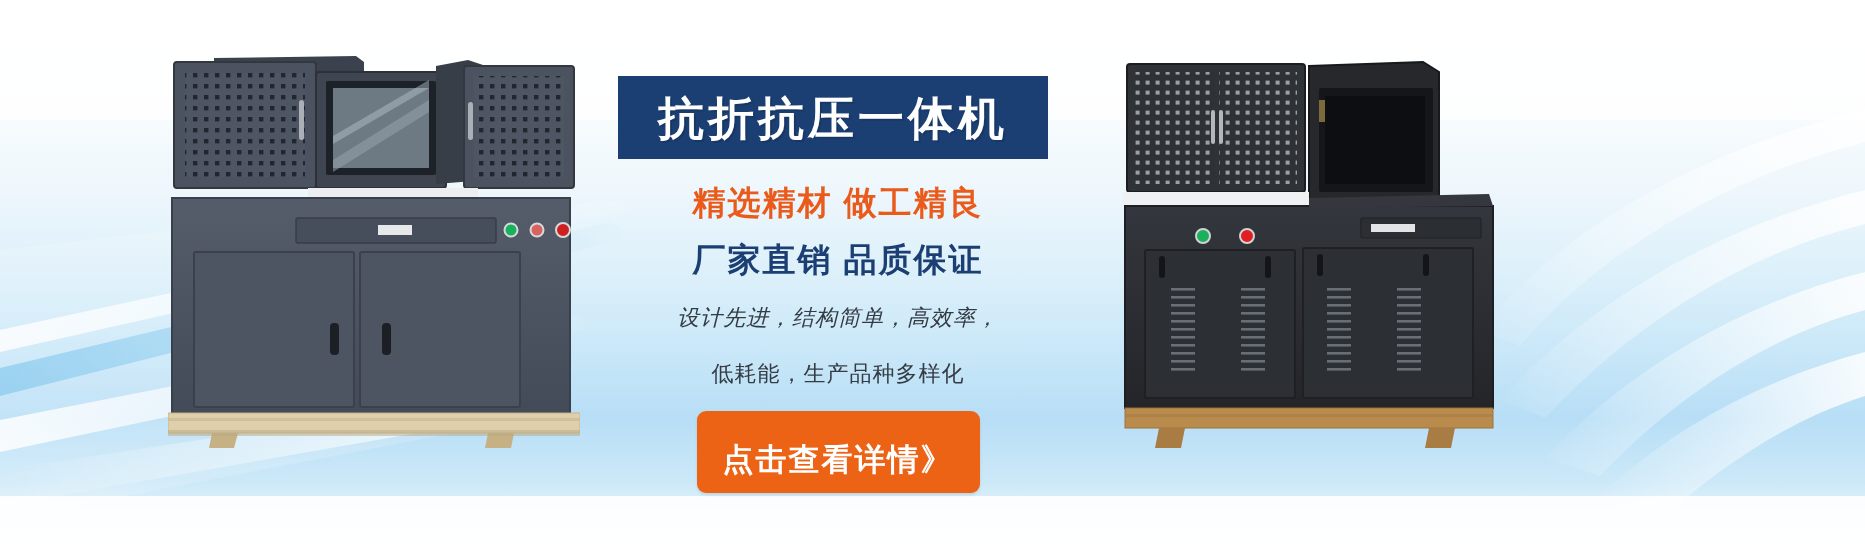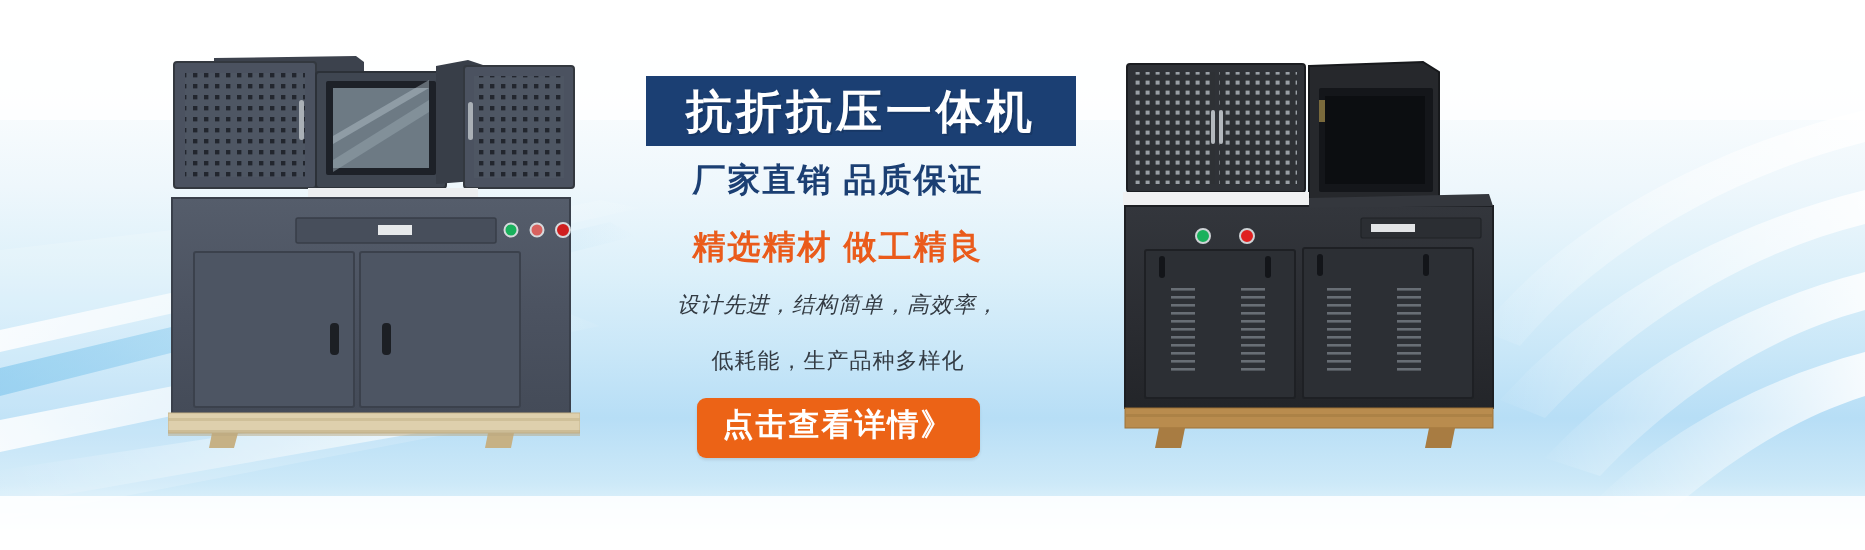--- a/index.html
+++ b/index.html
@@ -39,22 +39,22 @@
 
   
   #copy{
     position:absolute;
     left:618px; top:76px;
     width:440px; height:400px;
   }
 
   #title-bar{
     background:#1b3f73;
-    width:430px; height:70px;
-    display:flex; align-items:center; justify-content:center;margin-left:28px;
+    width:430px; height:83px;
+    display:flex; align-items:center; justify-content:center;
   }
   #title-text{
     color:#ffffff;
     font-size:46px;
     font-weight:bold;
     letter-spacing:4px;
     line-height:1;
     text-shadow:2px 2px 0 rgba(0,0,0,.12);
     white-space:nowrap;
   }
@@ -88,21 +88,21 @@
   #desc-1{ margin-top:20px;font-style:italic; }
   #desc-2{ margin-top:26px; }
 
   #cta-wrap{ margin-top:22px; display:flex; justify-content:center; }
   #cta-button{
     background:#ec6316;
     color:#ffffff;
     font-size:31px;
     font-weight:bold;
     letter-spacing:2px;
-    padding:6px 26px 12px 26px;
+    padding:28px 26px 12px 26px;
     border:none;
     border-radius:9px;
     cursor:pointer;
     white-space:nowrap;
     font-family:"Liberation Sans","DejaVu Sans",sans-serif;
     box-shadow:0 2px 3px rgba(0,0,0,.10);
   }
 </style>
 </head>
 <body>
@@ -302,23 +302,23 @@
       <polygon points="306,380 332,380 326,410 300,410" fill="#a87c42"></polygon>
     </svg>
   </div>
 
   <div id="copy">
 
     <div id="title-bar">
       <span id="title-text">抗折抗压一体机</span>
     </div>
 
+    <div id="subhead-orange">精选精材 做工精良</div>
+
     <div id="subhead-blue">厂家直销  品质保证</div>
-
-    <div id="subhead-orange">精选精材 做工精良</div>
 
     <div class="desc-line" id="desc-1">设计先进，结构简单，高效率，</div>
     <div class="desc-line" id="desc-2">低耗能，生产品种多样化</div>
 
     <div id="cta-wrap">
       <button id="cta-button">点击查看详情》</button>
     </div>
 
   </div>
 

